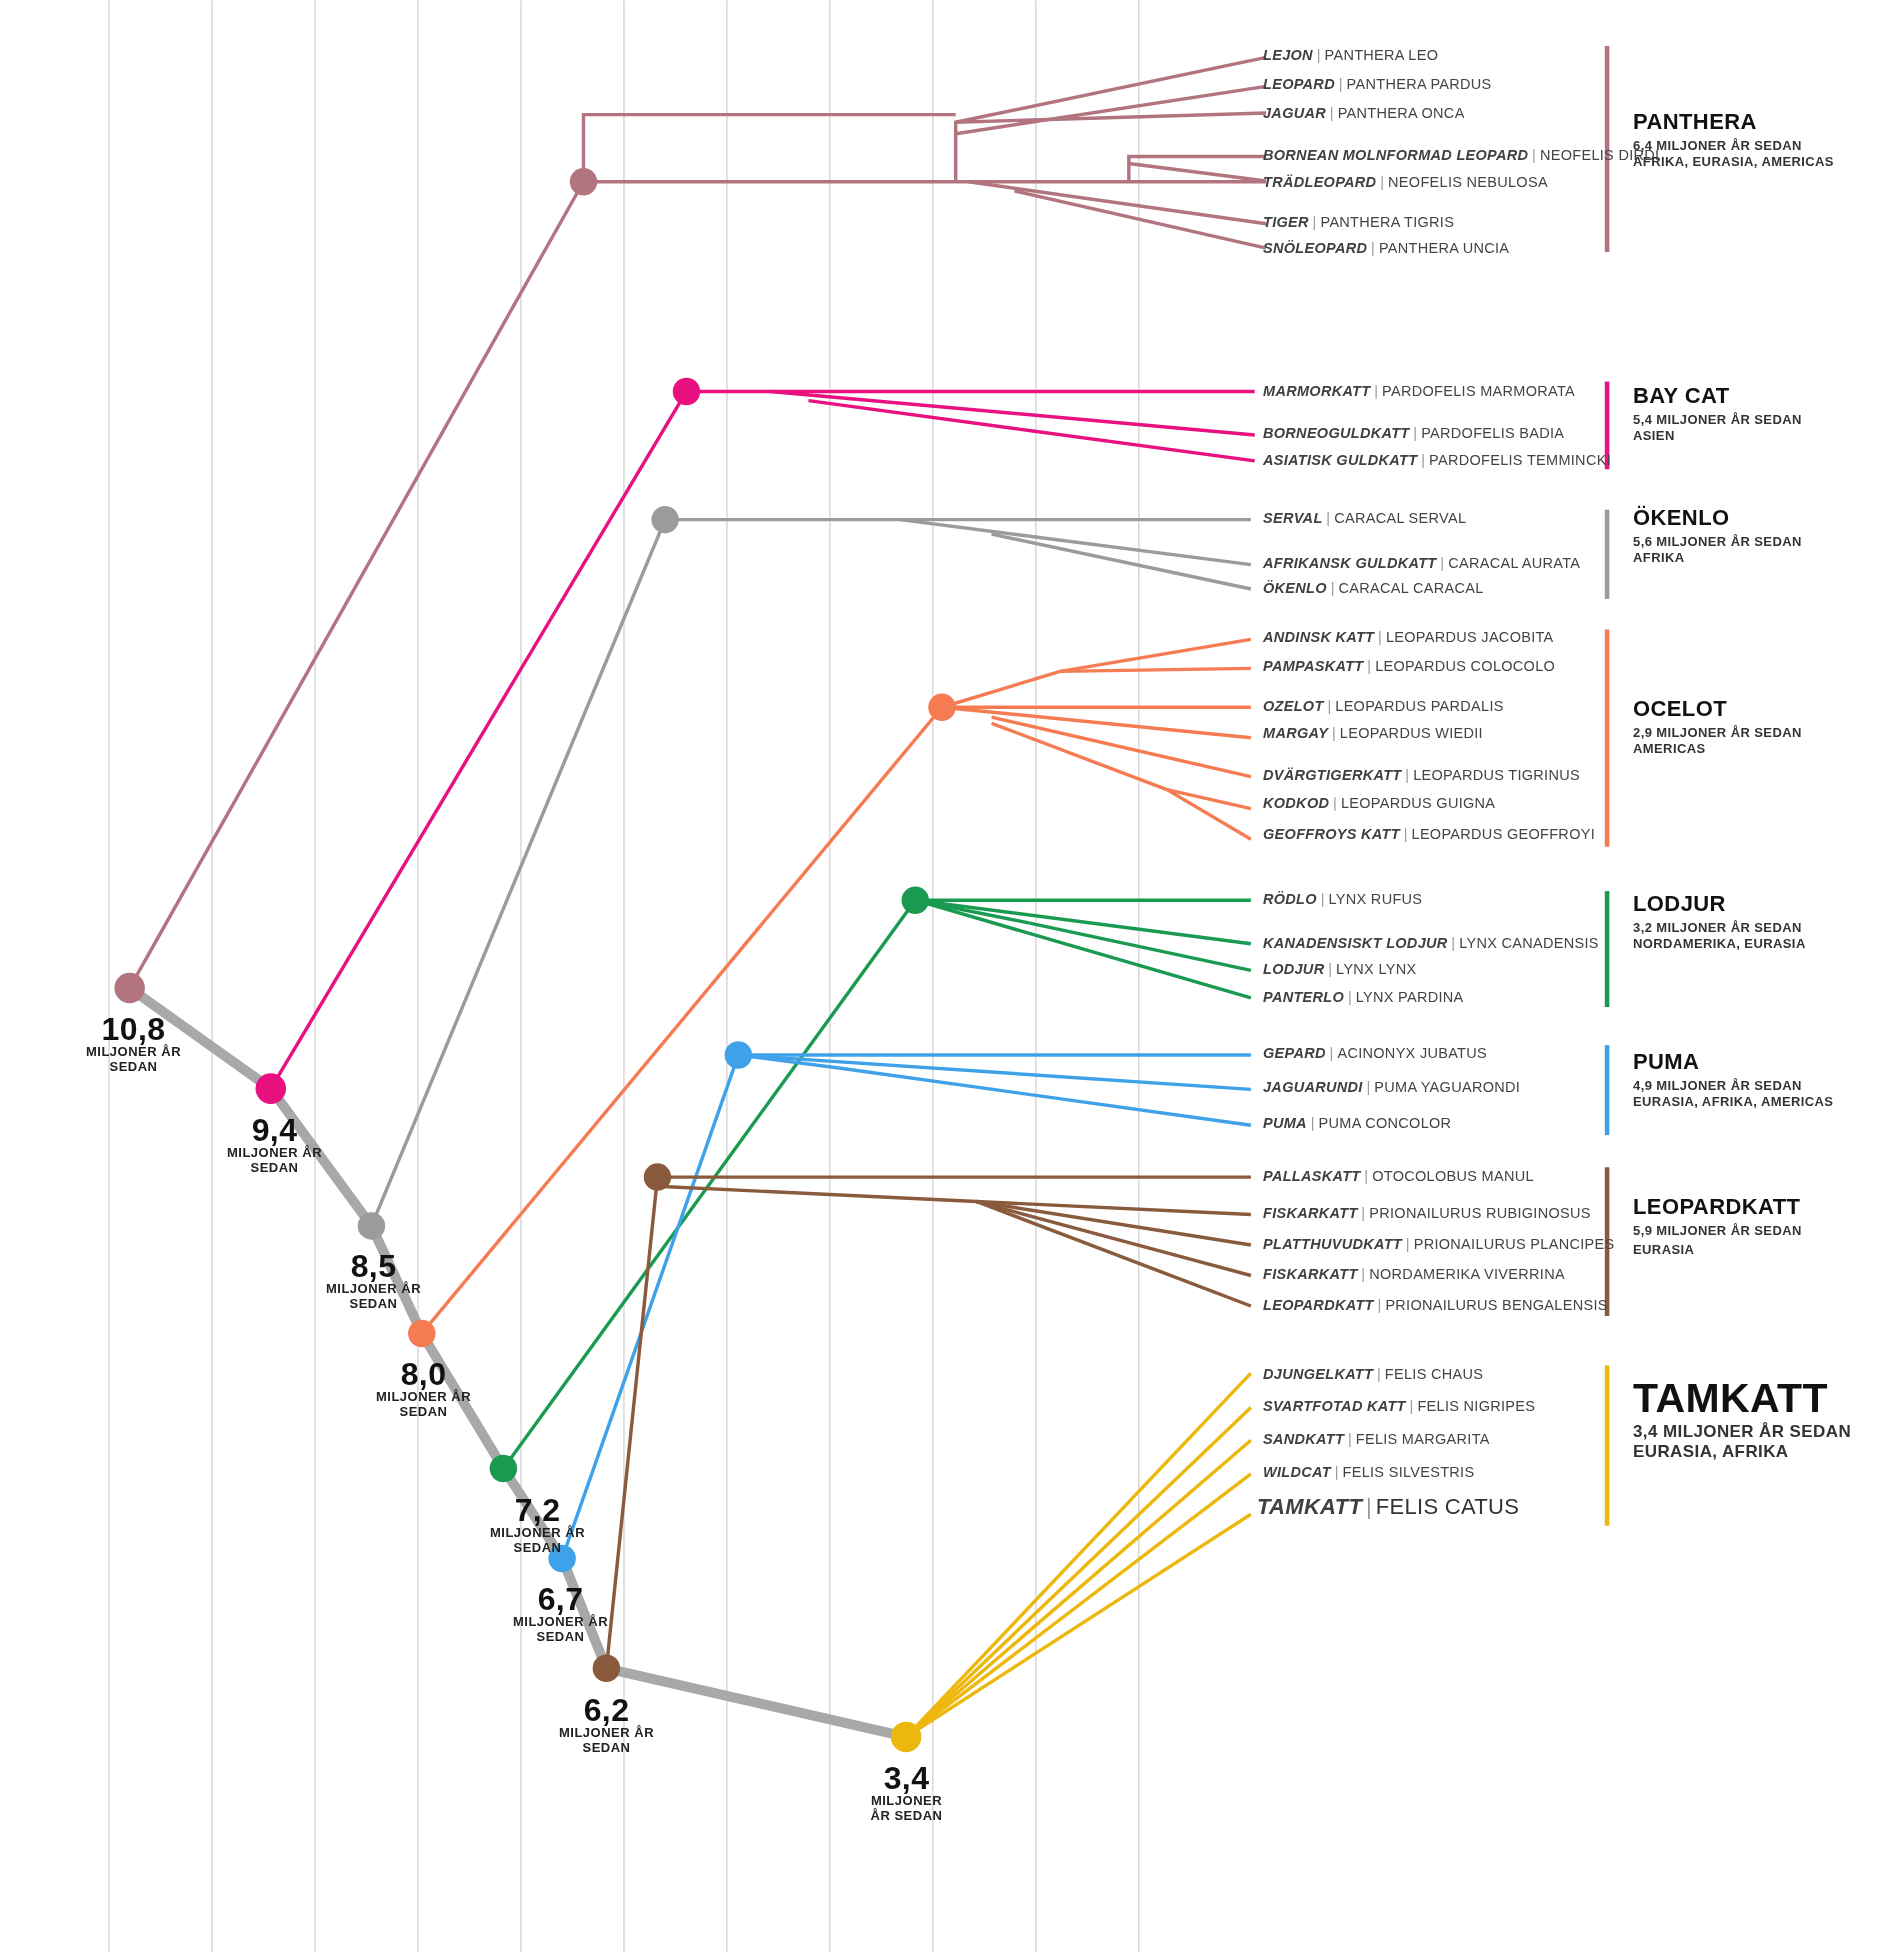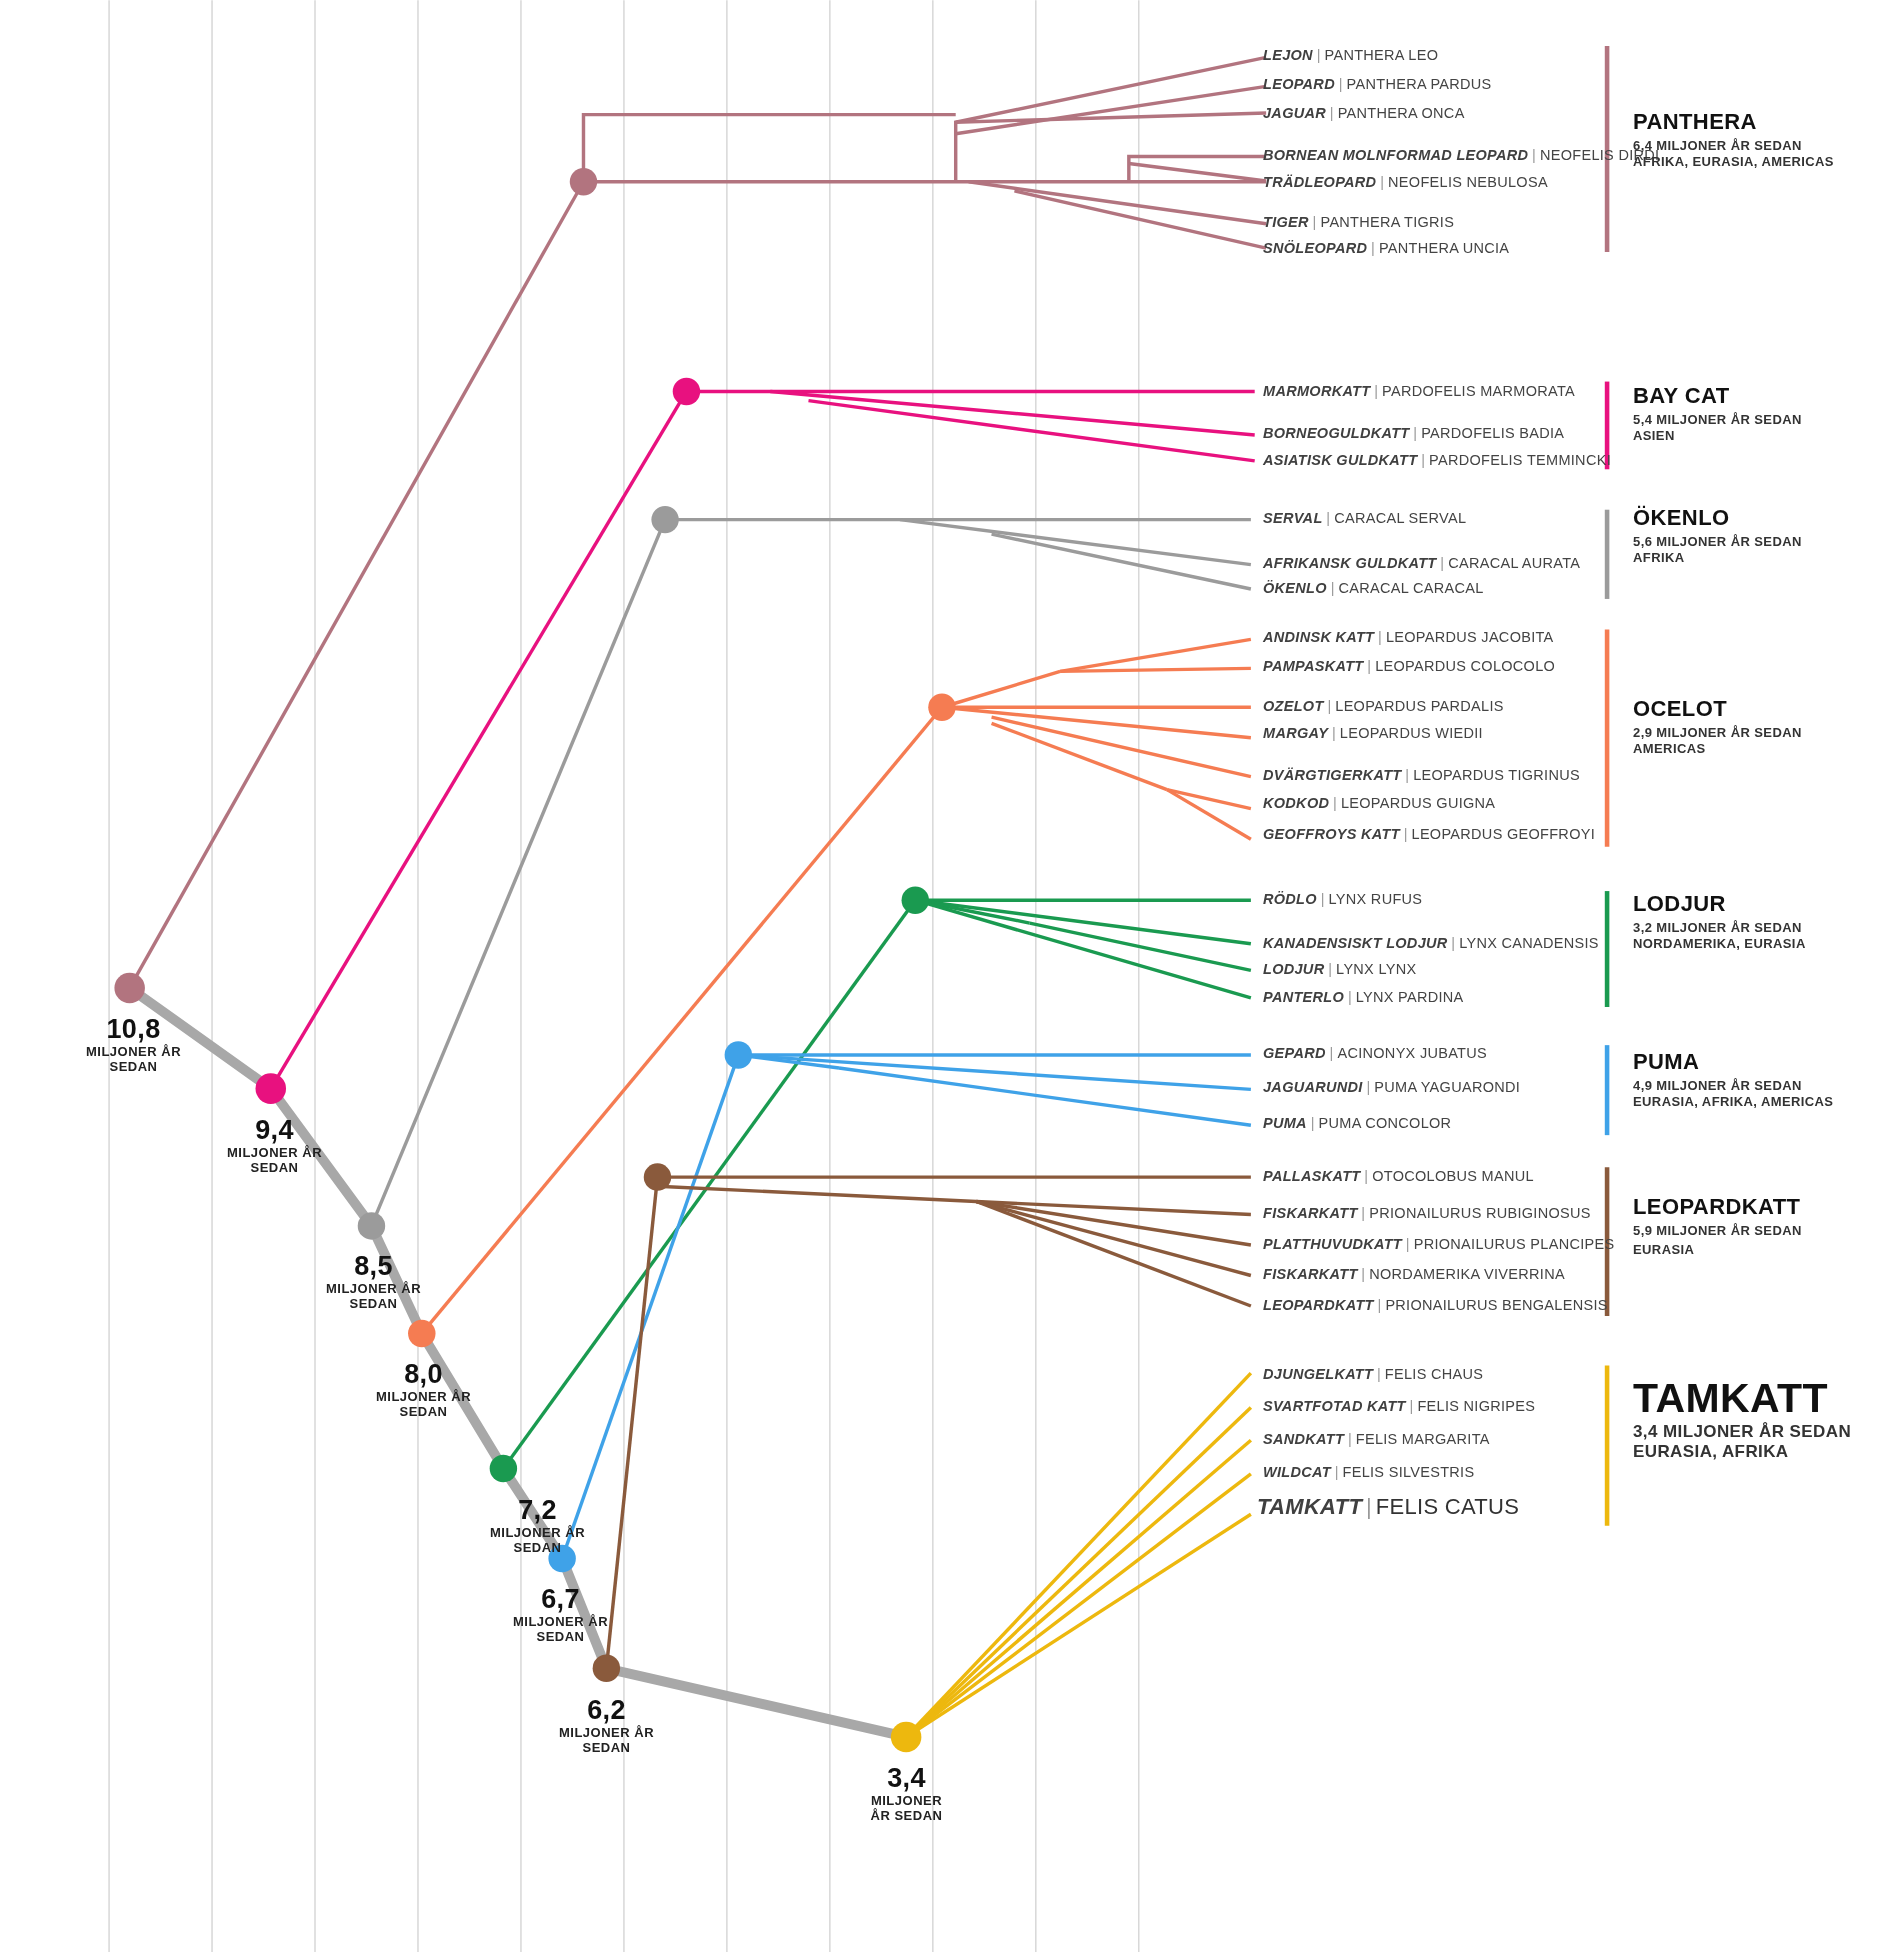--- a/index.html
+++ b/index.html
@@ -7,21 +7,21 @@
     width:1887px;height:1953px;
     background:#ffffff;
     font-family:"Liberation Sans", sans-serif;
     position:relative;
     overflow:hidden;
   }
   #root{position:absolute;left:0;top:0;width:1887px;height:1953px;}
   svg.layer{position:absolute;left:0;top:0;width:1887px;height:1953px;}
 
   .node-label{position:absolute;text-align:center;color:#111;}
-  .node-label .num{font-size:27px;font-weight:bold;letter-spacing:0.4px;line-height:32px;}
+  .node-label .num{font-size:32px;font-weight:bold;letter-spacing:0.4px;line-height:32px;}
   .node-label .sub{font-size:13px;font-weight:bold;letter-spacing:0.5px;line-height:14.5px;color:#222;}
 
   .sp{position:absolute;white-space:nowrap;font-size:14.5px;letter-spacing:0.3px;}
   .sp .common{font-weight:bold;color:#404040;font-style:italic;}
   .sp .bar{color:#999;margin:0 3.8px;font-weight:normal;}
   .sp .latin{color:#444;}
 
   .sp.big{font-size:22px;}
   .sp.big .common{font-weight:bold;}
   .sp.big .latin{color:#333;}

